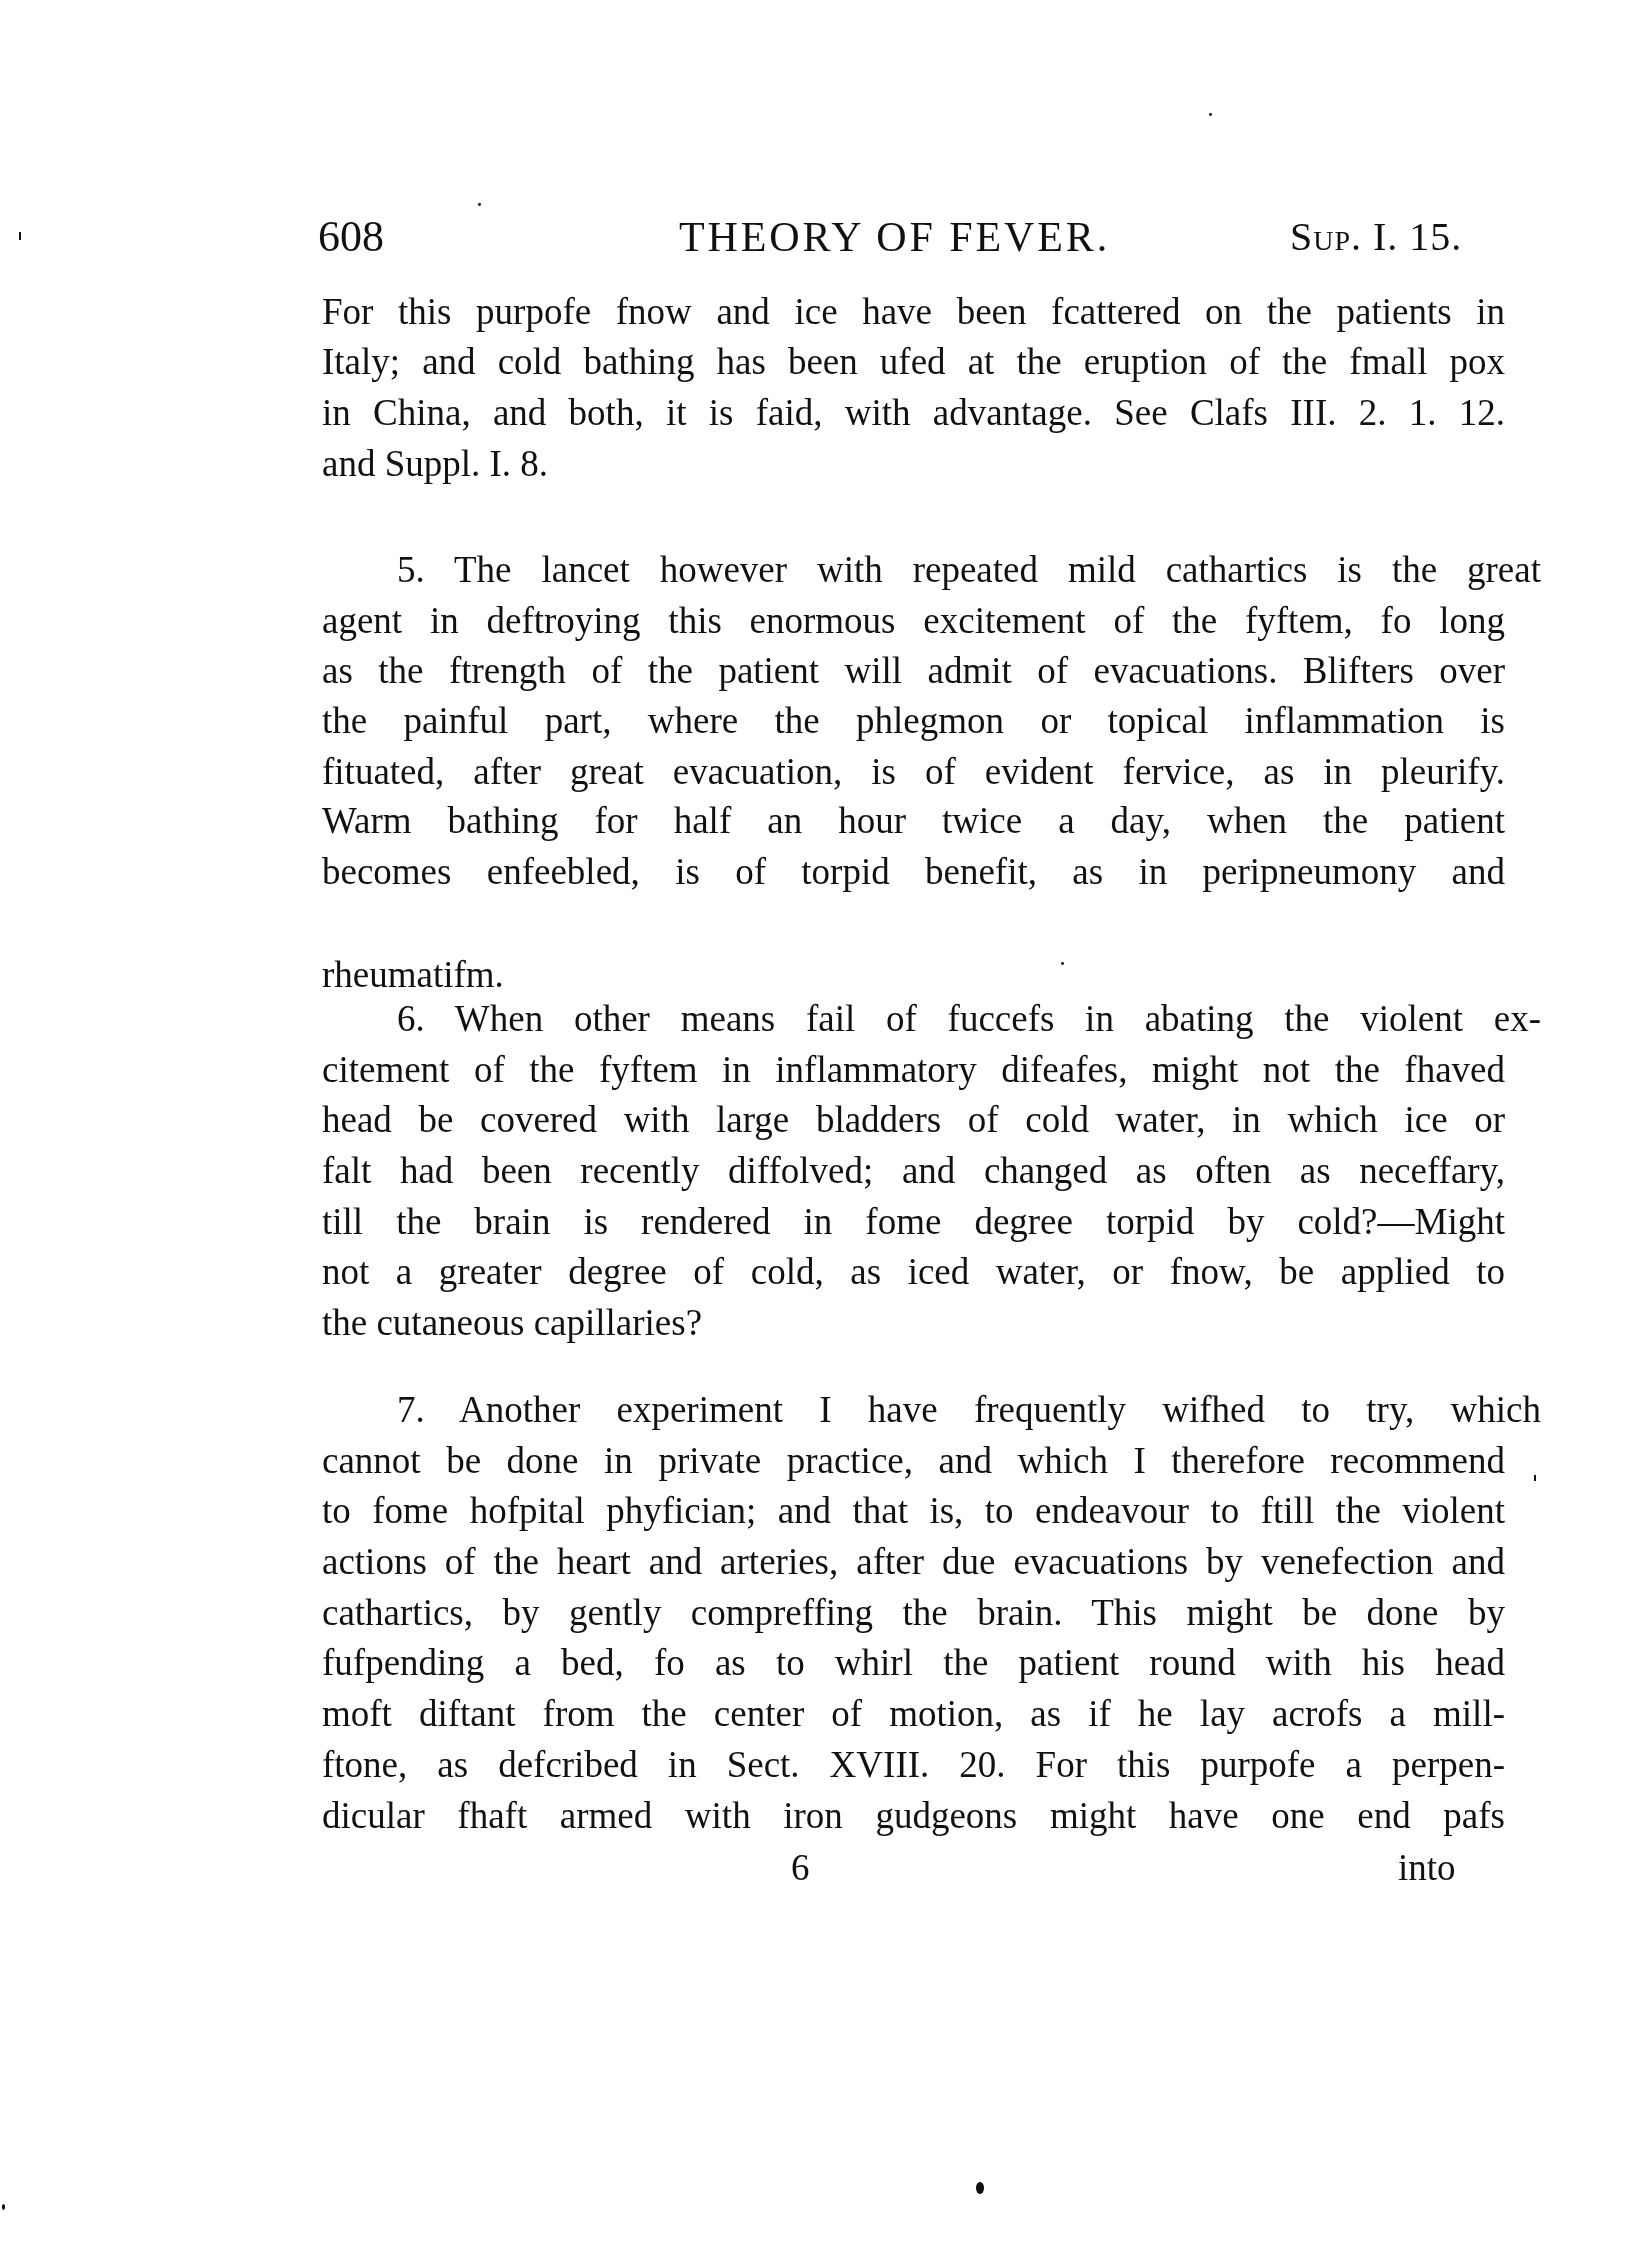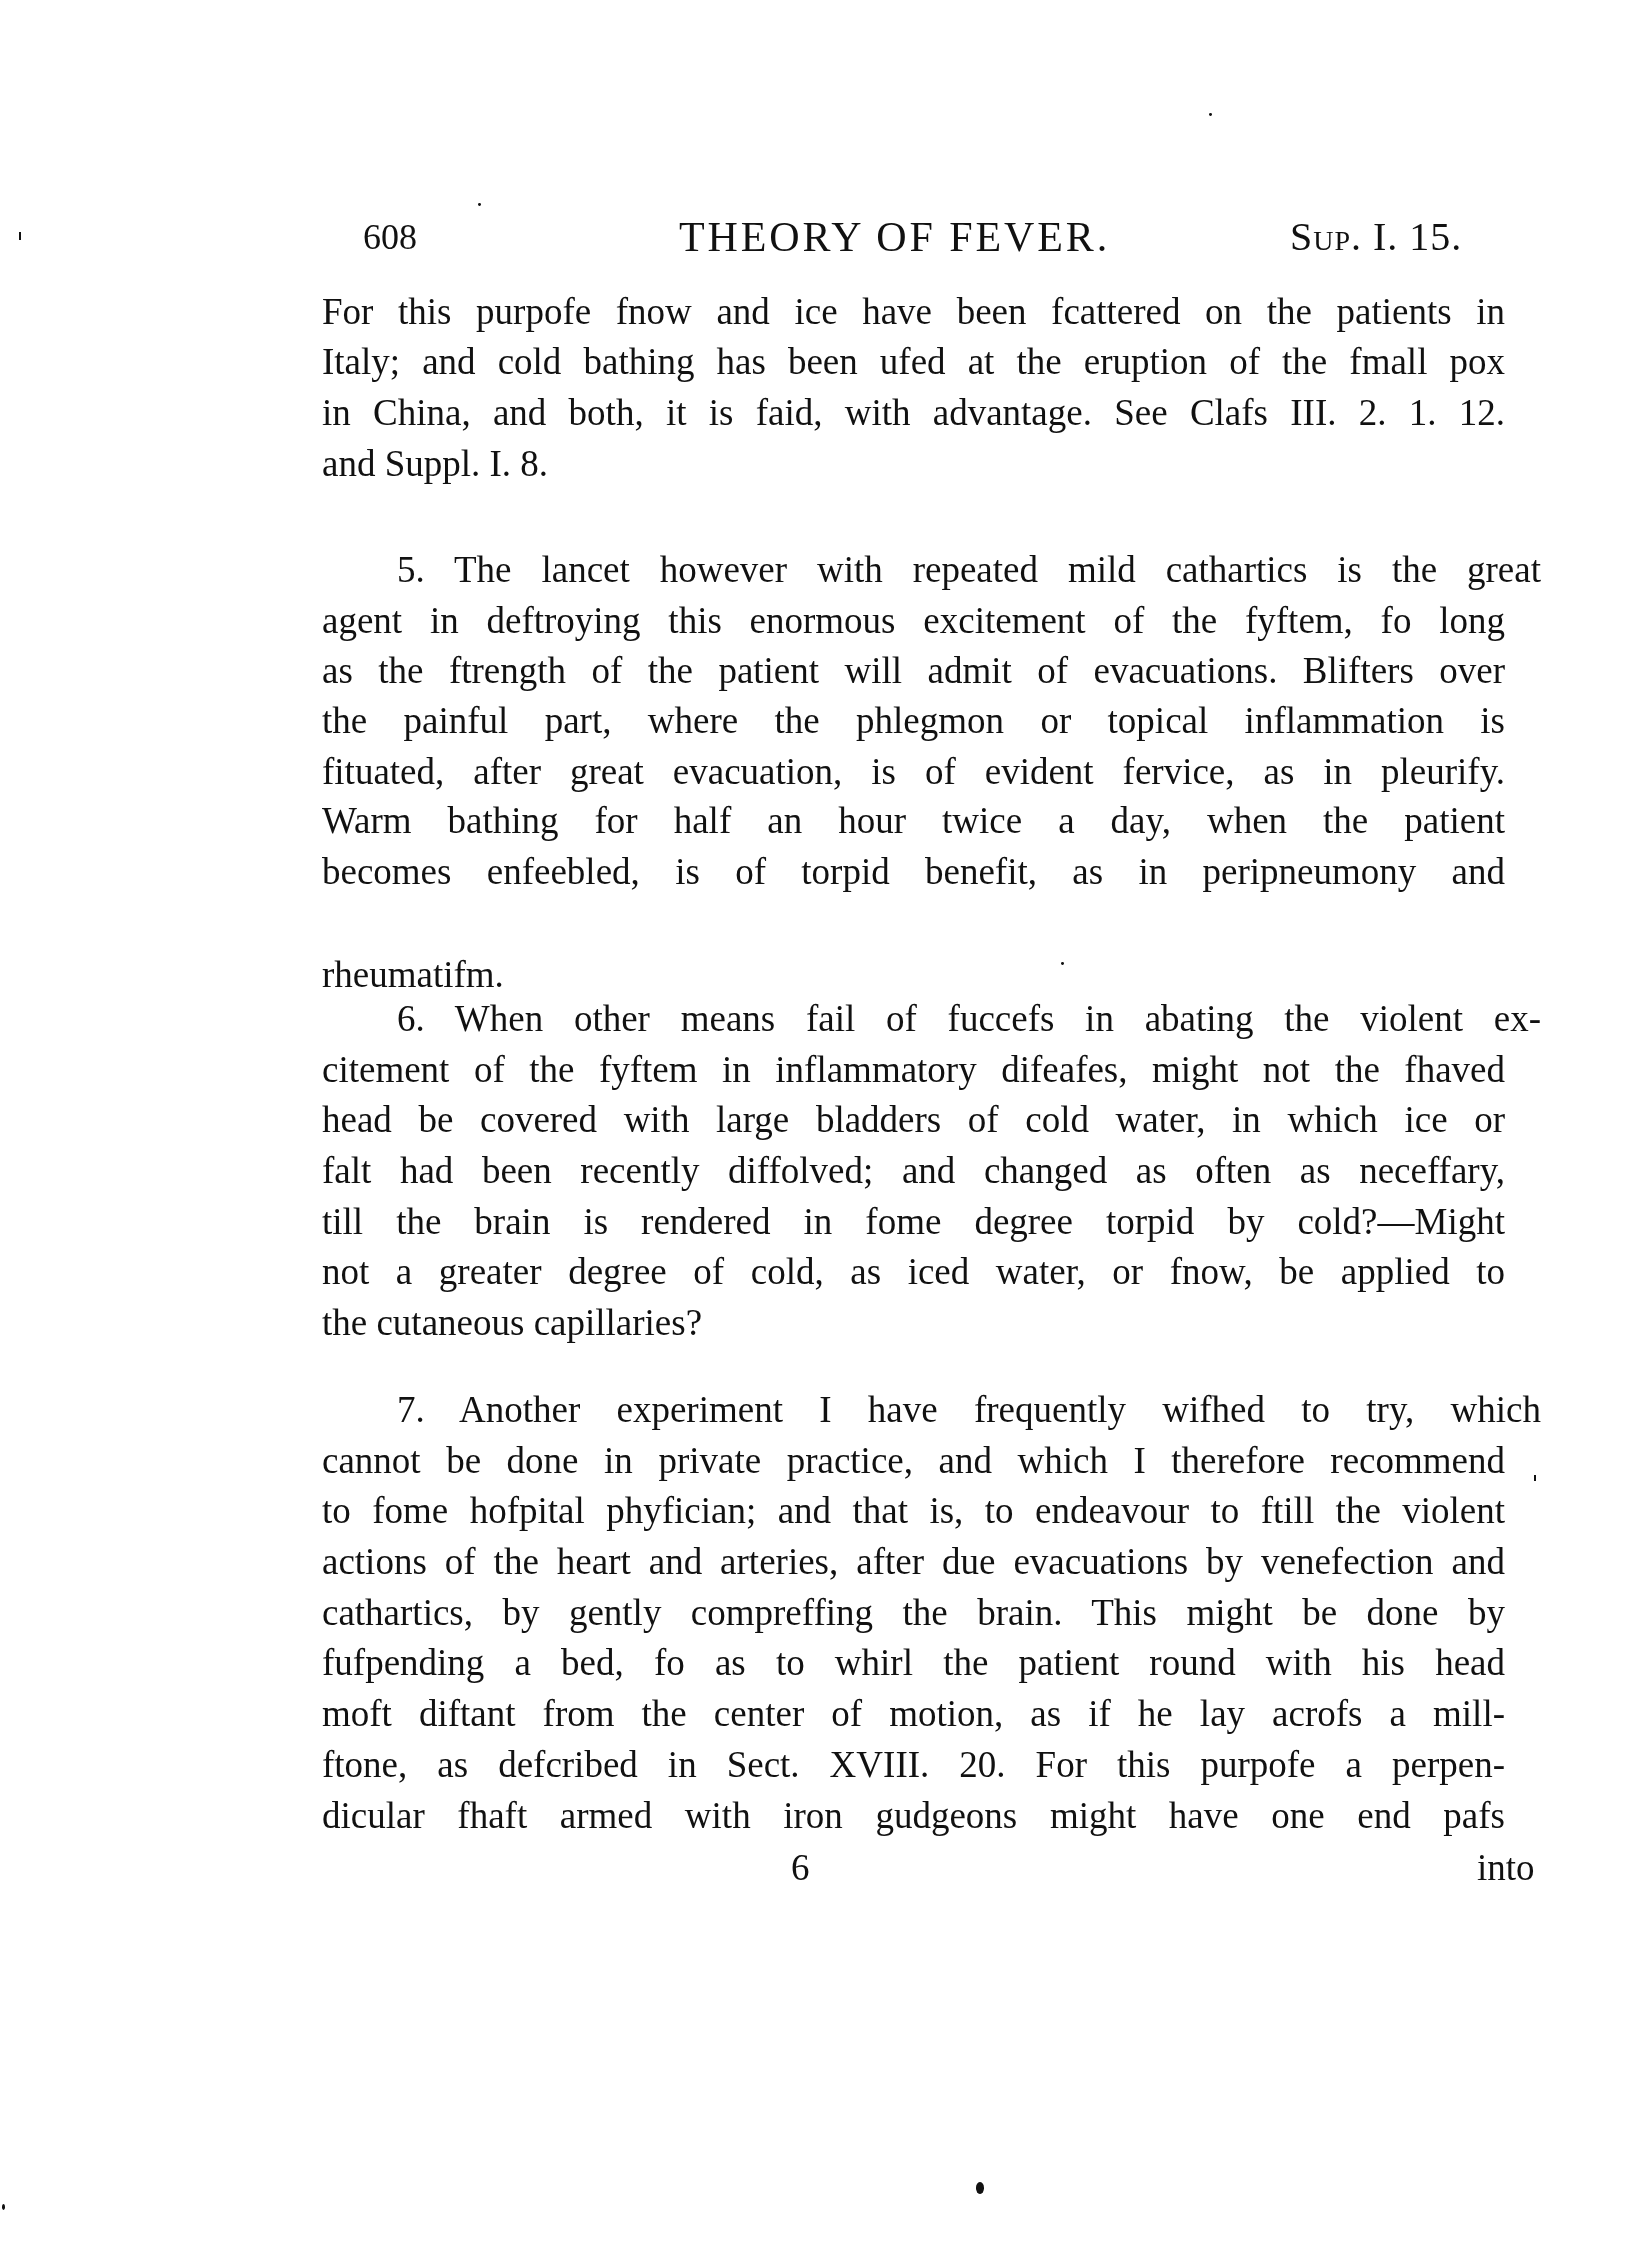--- a/index.html
+++ b/index.html
@@ -3,26 +3,26 @@
 <meta charset="utf-8">
 <style>
   html, body { margin: 0; padding: 0; background: #ffffff; }
   body { width: 1652px; height: 2264px; position: relative; overflow: hidden;
          font-family: "Liberation Serif", "DejaVu Serif", serif; color: #111111; }
   .line { position: absolute; left: 322px; width: 1183px; height: 50px; line-height: 50px;
           font-size: 37px; white-space: nowrap; text-align: justify; text-align-last: justify; }
   .line.last { text-align: center; text-align-last: left; }
   .line.indent { left: 361px; width: 1144px; margin-left: 36px; }
   .hdr { position: absolute; top: 210px; height: 54px; line-height: 54px; white-space: nowrap; }
-  .hdr-page { left: 318px; font-size: 36px; margin-left: 45px; }
+  .hdr-page { left: 318px; font-size: 44px; }
   .hdr-title { left: 679px; font-size: 42px; letter-spacing: 2.9px; }
   .hdr-section { left: 1290px; font-size: 40px; font-variant: small-caps; letter-spacing: 1px; }
   .foot { position: absolute; top: 1843px; height: 50px; line-height: 50px; font-size: 37px; }
   .foot-sig { left: 791px; }
-  .foot-catch { left: 1477px; text-align: center; }
+  .foot-catch { left: 1398px; text-align: center; }
   .speck { position: absolute; background: #111; border-radius: 50%; }
 </style>
 </head>
 <body>
 
 <div class="hdr hdr-page">608</div>
 <div class="hdr hdr-title">THEORY OF FEVER.</div>
 <div class="hdr hdr-section">Sup. I. 15.</div>
 
 <div>

